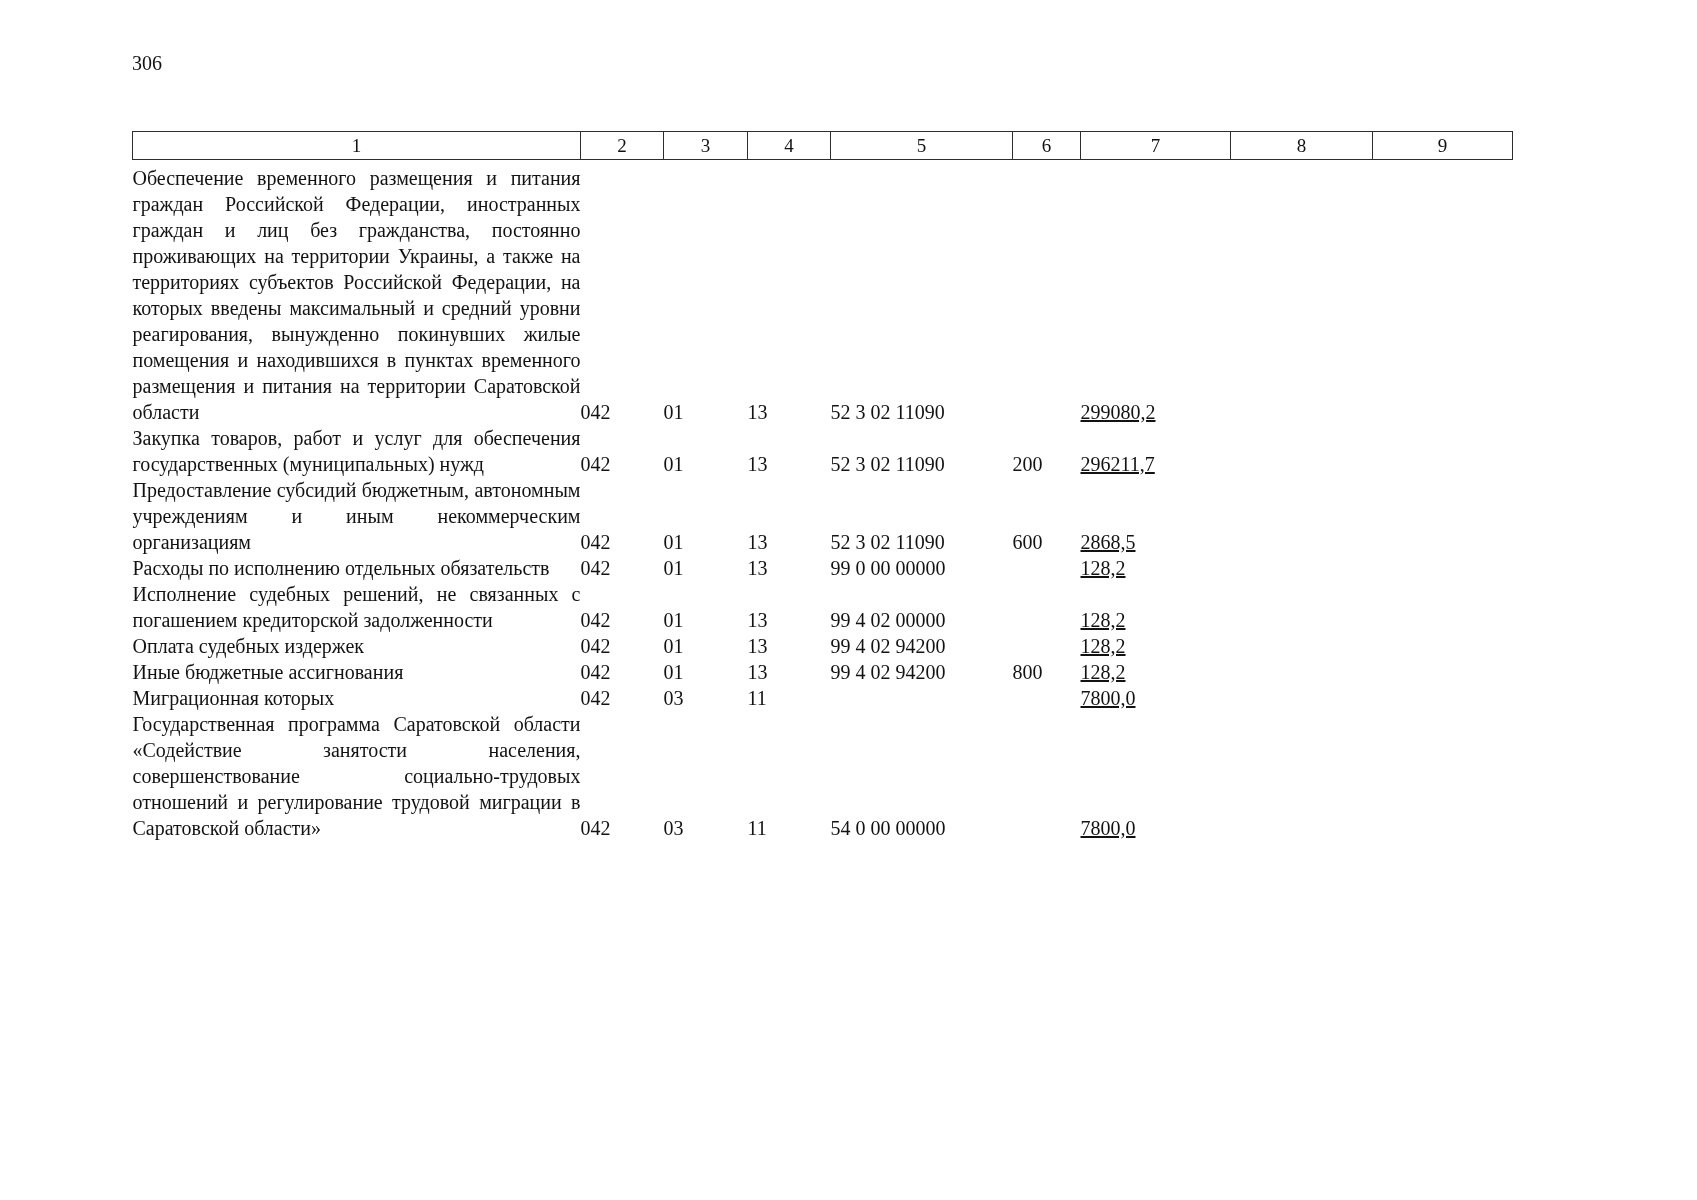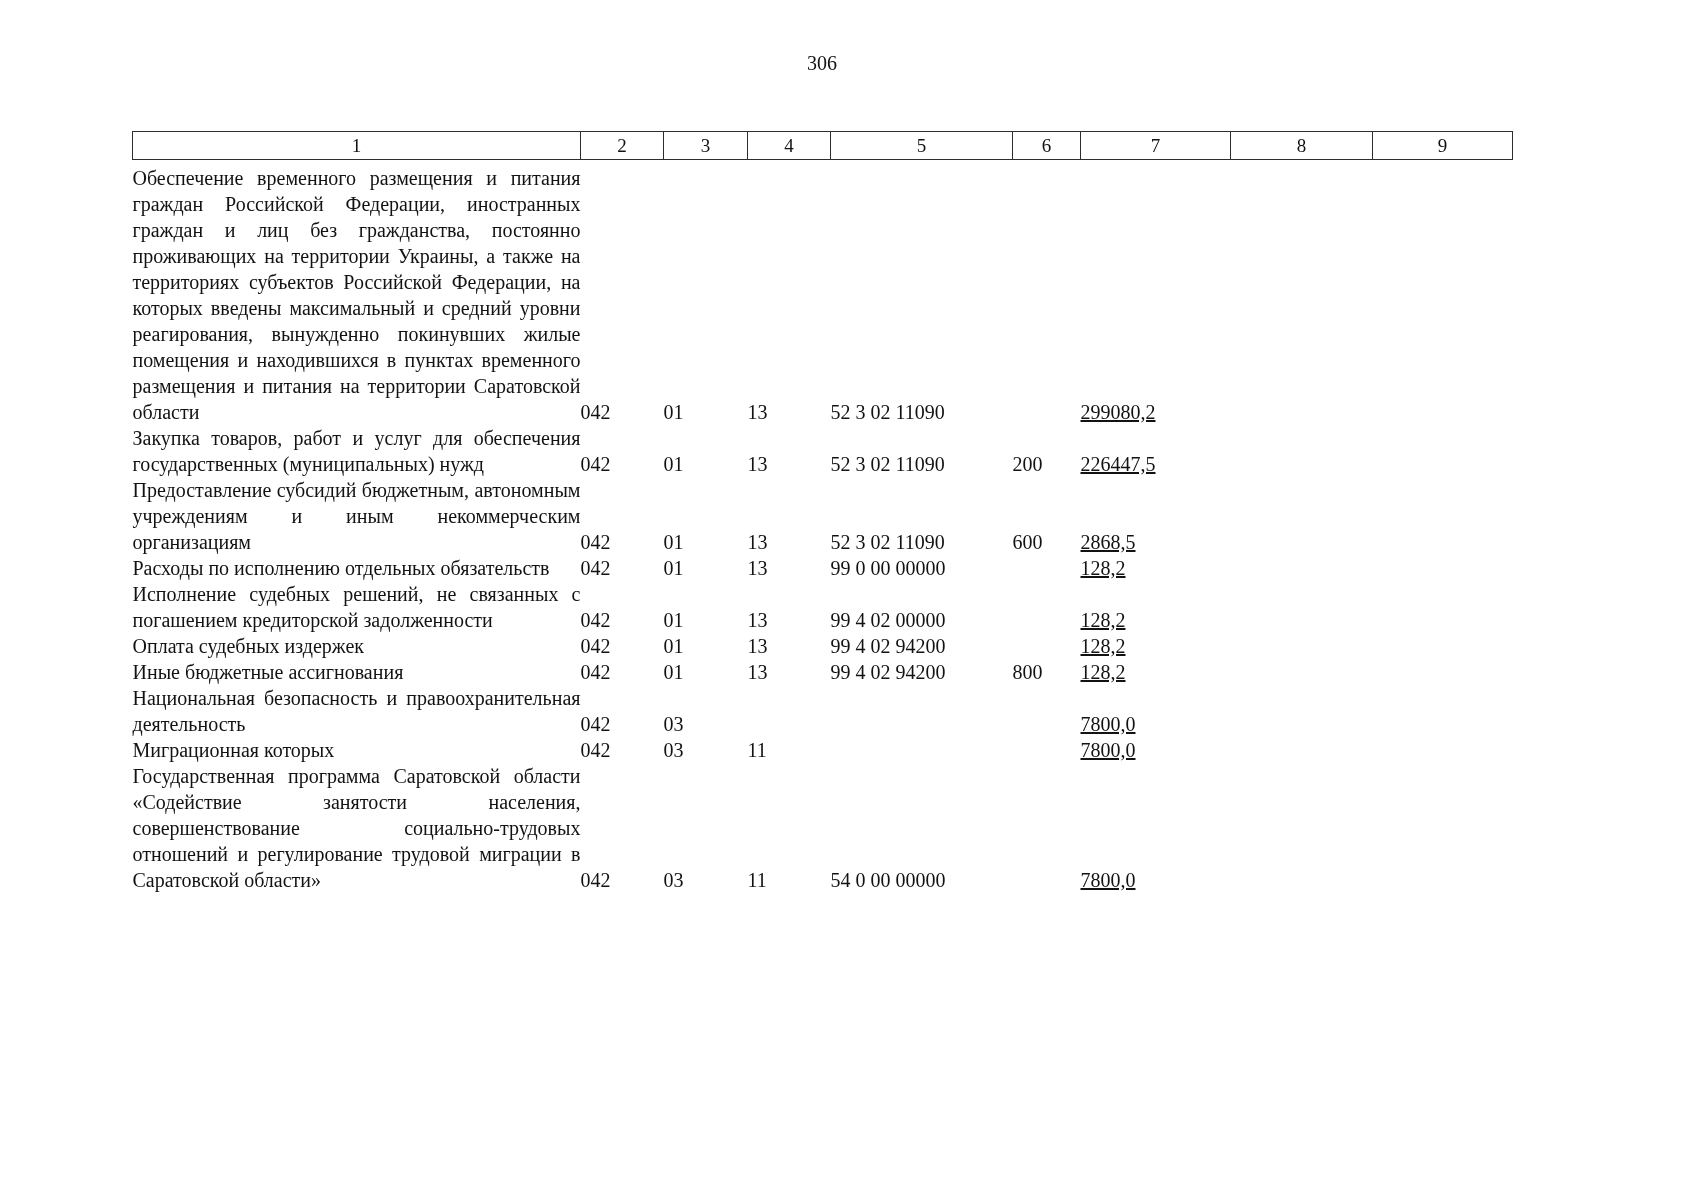--- a/index.html
+++ b/index.html
@@ -10,21 +10,21 @@
     font-family: "Liberation Serif", "DejaVu Serif", serif;
     color: #121212;
     overflow: hidden;
   }
   .doc {
     padding-top: 52px;
     margin-left: 132px;
     width: 1380px;
   }
   .page-number {
-    text-align: center;
+    text-align: left;
     font-size: 20px;
   }
   table.budget {
     margin-top: 56px;
     width: 1380px;
     border-collapse: collapse;
     table-layout: fixed;
     font-size: 20px;
   }
   table.budget th {
@@ -96,21 +96,21 @@
         <td class="c-empty"></td>
         <td class="c-empty"></td>
       </tr>
       <tr>
         <td class="c-name">Закупка товаров, работ и услуг для обеспечения государственных (муниципальных) нужд</td>
         <td class="c-center">042</td>
         <td class="c-center">01</td>
         <td class="c-center">13</td>
         <td class="c-center">52 3 02 11090</td>
         <td class="c-center">200</td>
-        <td class="c-amount">226447,5</td>
+        <td class="c-amount">296211,7</td>
         <td class="c-empty"></td>
         <td class="c-empty"></td>
       </tr>
       <tr>
         <td class="c-name">Предоставление субсидий бюджетным, автономным учреждениям и иным некоммерческим организациям</td>
         <td class="c-center">042</td>
         <td class="c-center">01</td>
         <td class="c-center">13</td>
         <td class="c-center">52 3 02 11090</td>
         <td class="c-center">600</td>
@@ -156,31 +156,20 @@
         <td class="c-center">042</td>
         <td class="c-center">01</td>
         <td class="c-center">13</td>
         <td class="c-center">99 4 02 94200</td>
         <td class="c-center">800</td>
         <td class="c-amount">128,2</td>
         <td class="c-empty"></td>
         <td class="c-empty"></td>
       </tr>
       <tr>
-        <td class="c-name">Национальная безопасность и правоохранительная деятельность</td>
-        <td class="c-center">042</td>
-        <td class="c-center">03</td>
-        <td class="c-center"></td>
-        <td class="c-center"></td>
-        <td class="c-center"></td>
-        <td class="c-amount">7800,0</td>
-        <td class="c-empty"></td>
-        <td class="c-empty"></td>
-      </tr>
-      <tr>
         <td class="c-name">Миграционная которых</td>
         <td class="c-center">042</td>
         <td class="c-center">03</td>
         <td class="c-center">11</td>
         <td class="c-center"></td>
         <td class="c-center"></td>
         <td class="c-amount">7800,0</td>
         <td class="c-empty"></td>
         <td class="c-empty"></td>
       </tr>

